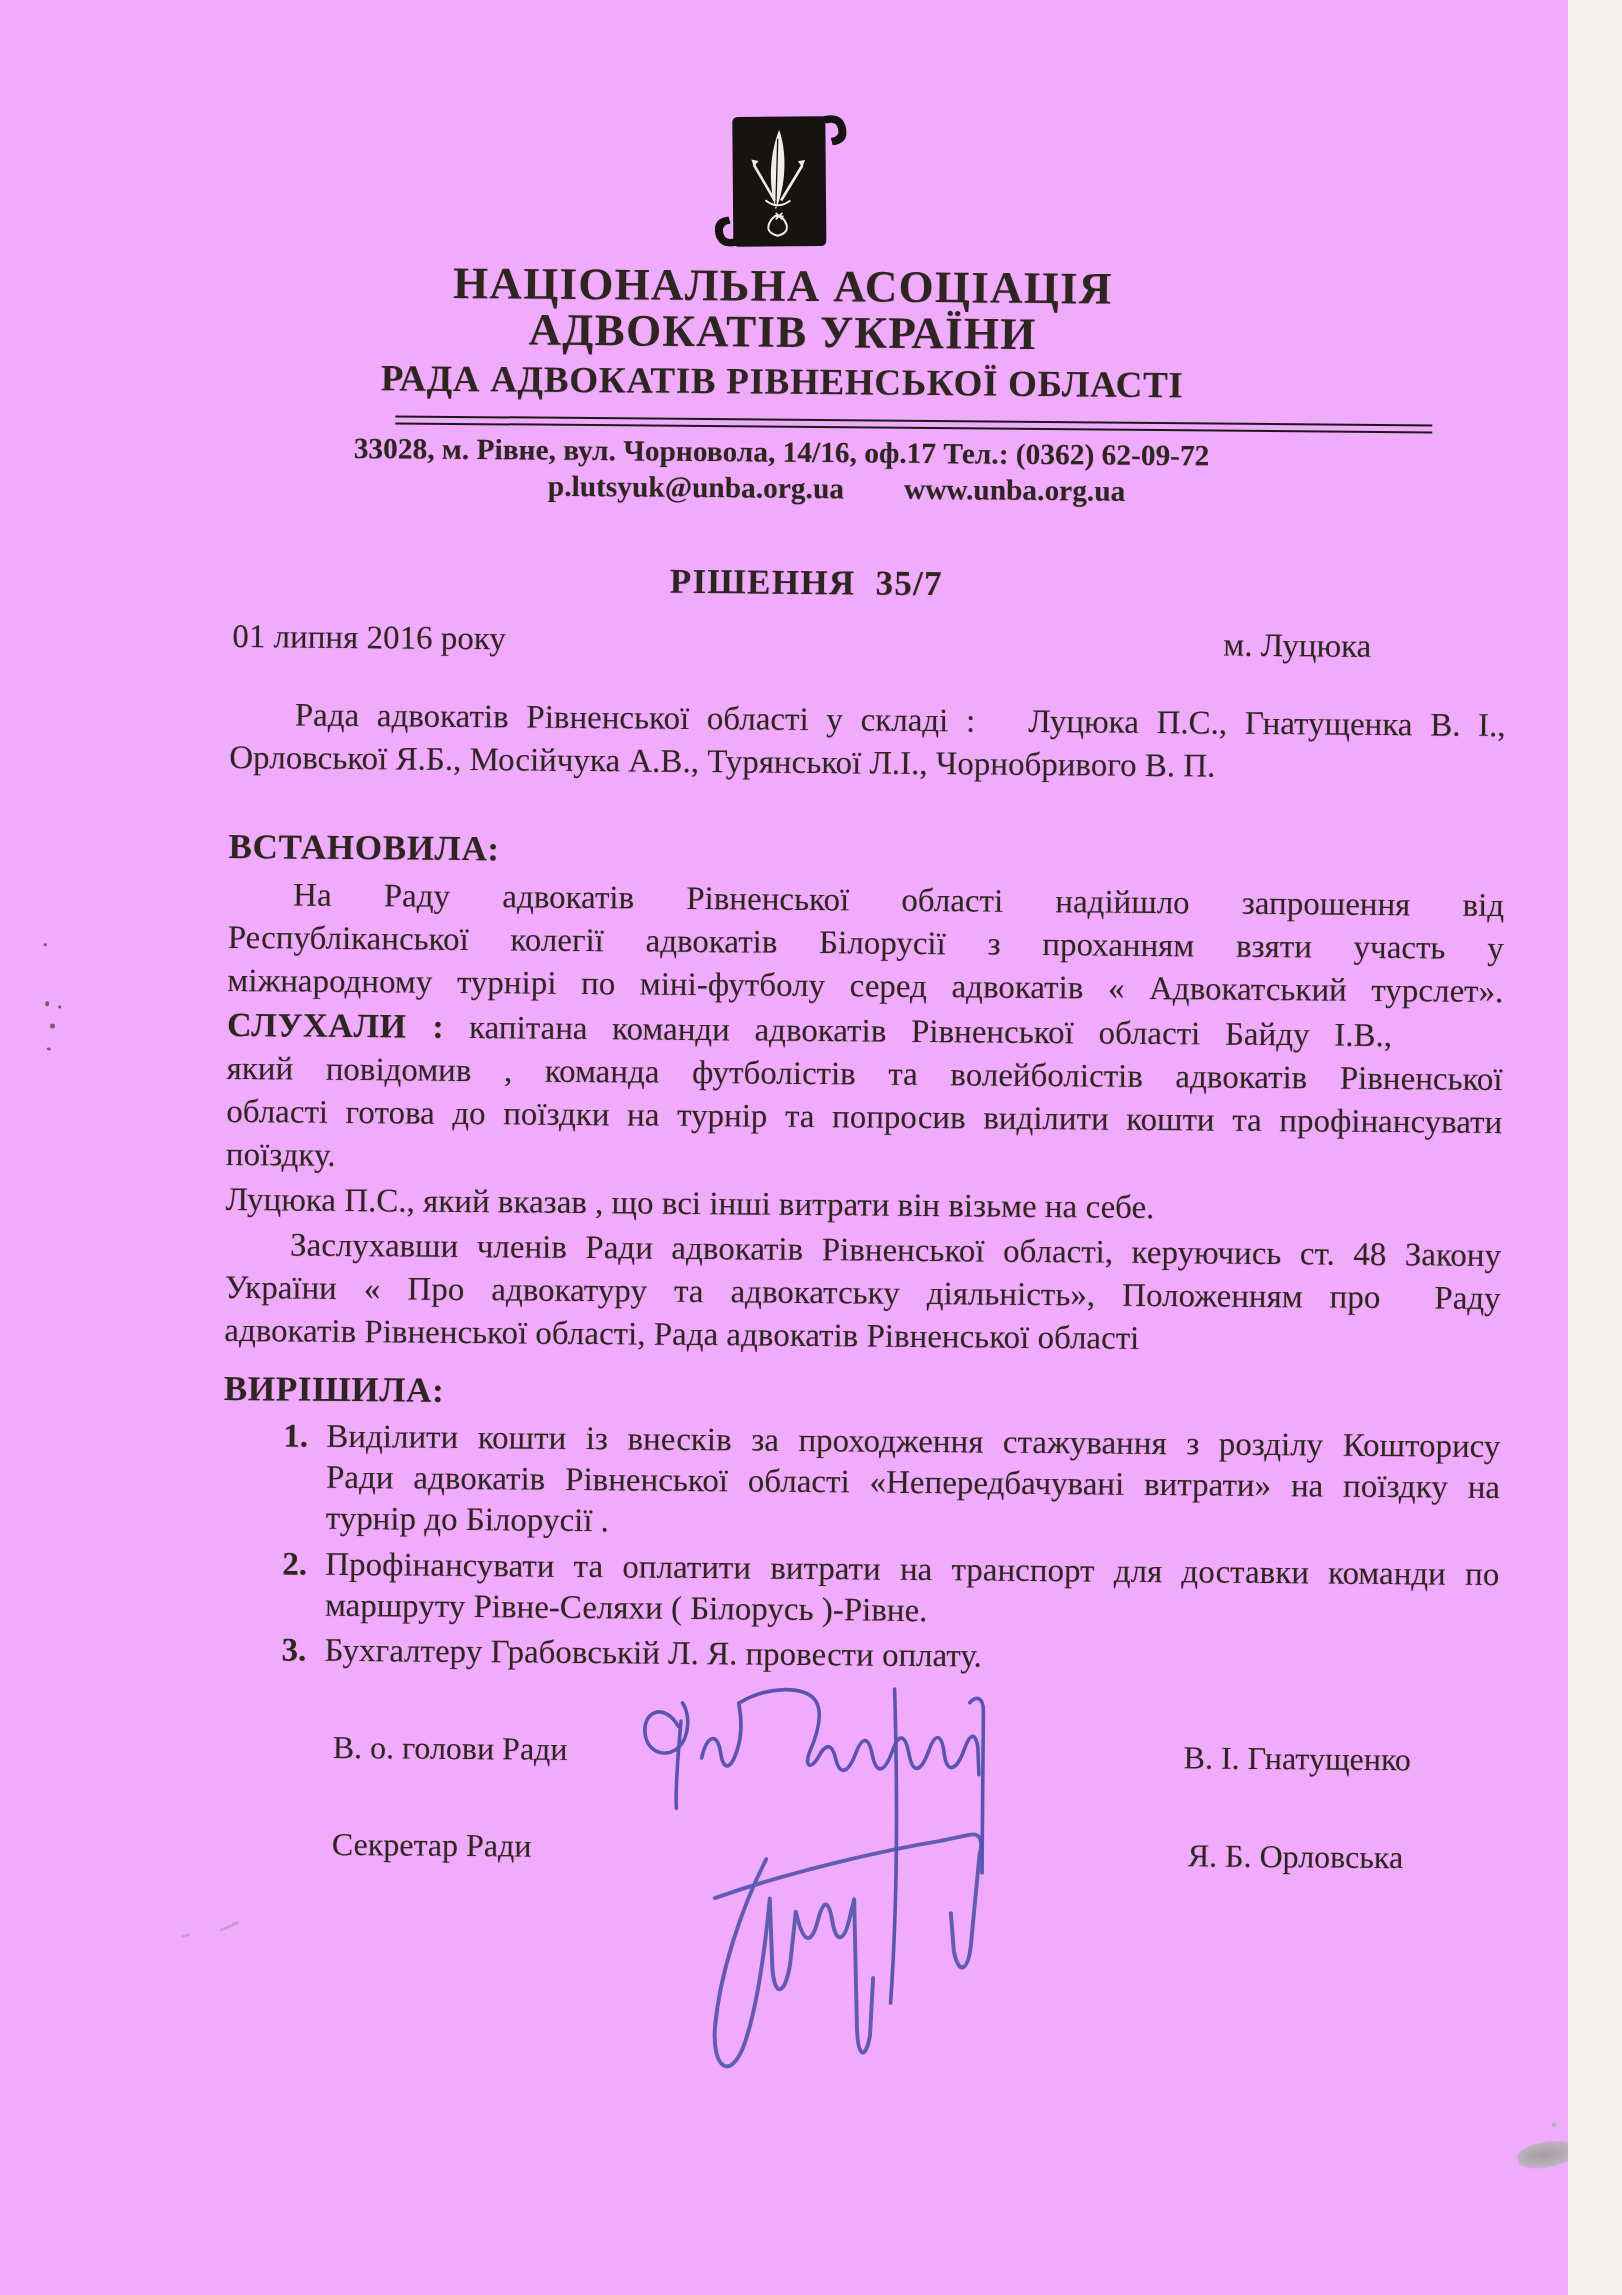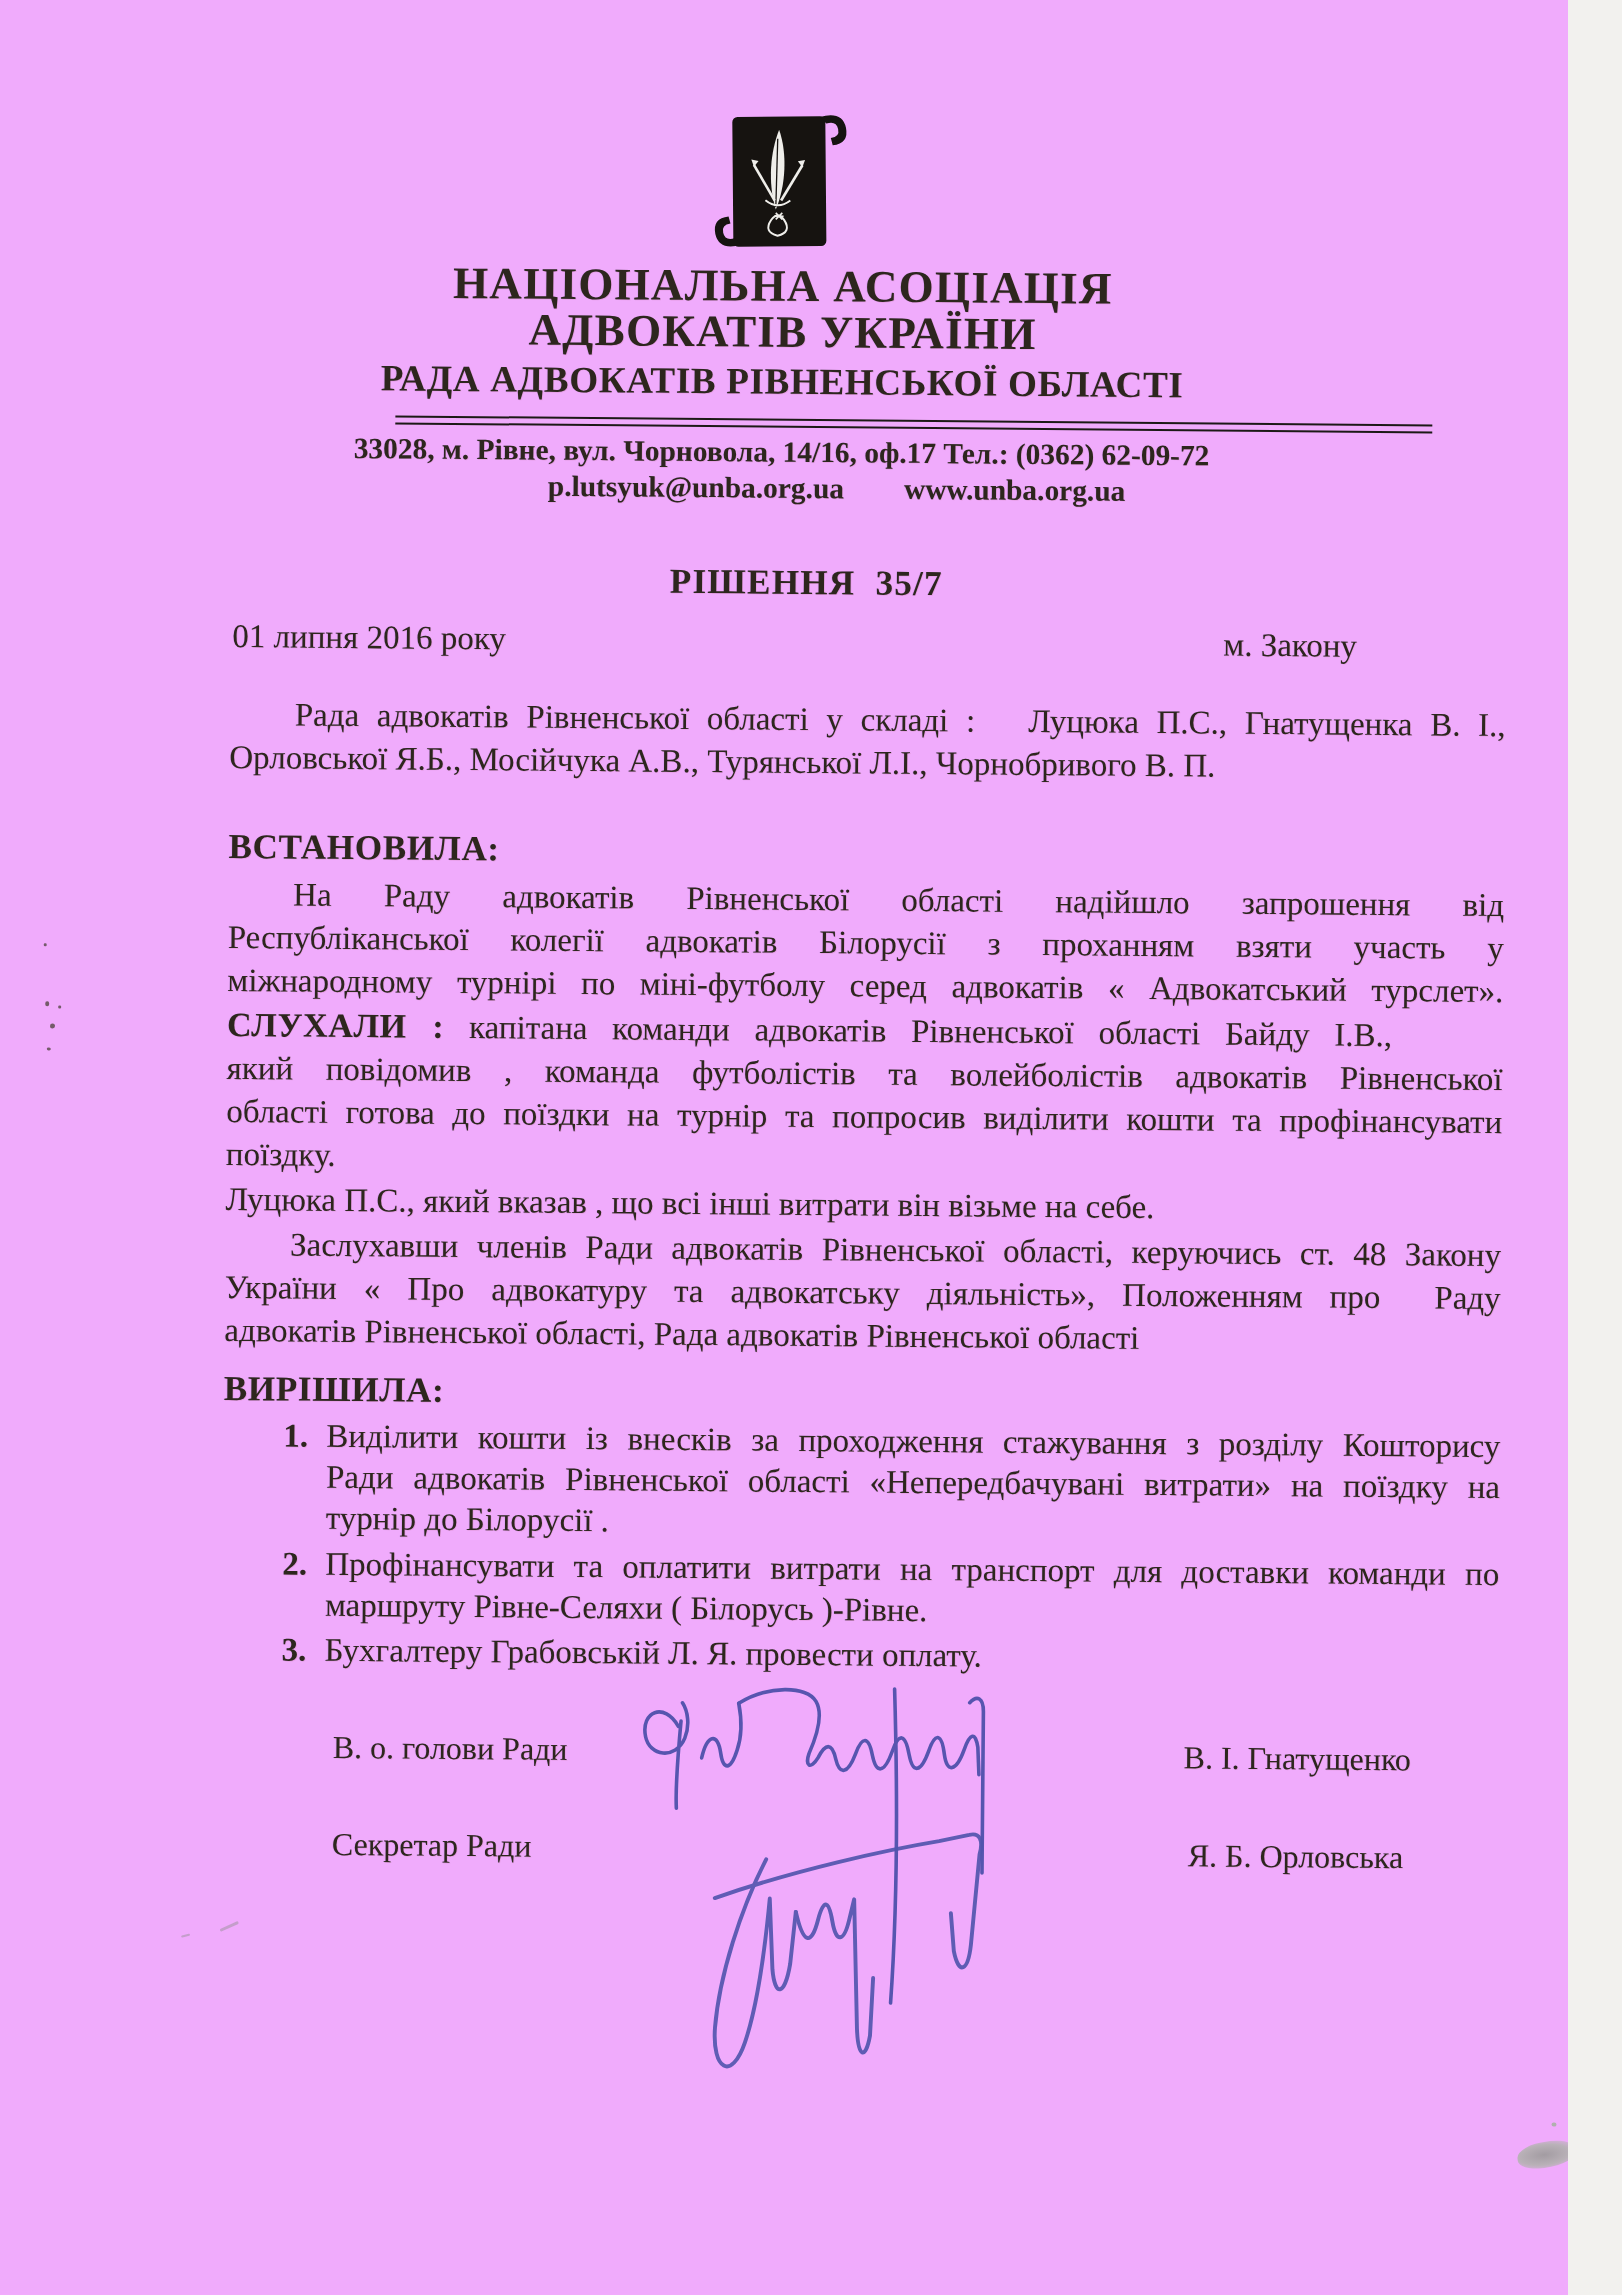--- a/index.html
+++ b/index.html
@@ -70,21 +70,21 @@
   <div class="abs org3 center ink">РАДА АДВОКАТІВ РІВНЕНСЬКОЇ ОБЛАСТІ</div>
   <div class="abs rule"></div>
   <div class="abs address center ink">33028, м. Рівне, вул. Чорновола, 14/16, оф.17 Тел.: (0362) 62-09-72</div>
   <div class="abs contacts ink">
     <span>p.lutsyuk@unba.org.ua</span>
     <span>www.unba.org.ua</span>
   </div>
 
   <div class="abs doc-title center ink">РІШЕННЯ&nbsp; 35/7</div>
   <div class="abs date ink">01 липня 2016 року</div>
-  <div class="abs place ink">м. Закону</div>
+  <div class="abs place ink">м. Луцюка</div>
 
   <div class="abs para indent ink" style="left:236px;top:698px;width:1276px">
         <div class="jl">Рада адвокатів Рівненської області у складі :&nbsp;&nbsp; Луцюка П.С., Гнатущенка В. І.,</div>
         <div class="jl last">Орловської Я.Б., Мосійчука А.В., Турянської Л.І., Чорнобривого В. П.</div>
       </div>
 
   <div class="abs heading ink" style="left:236px;top:832px">ВСТАНОВИЛА:</div>
 
   <div class="abs para indent jall ink" style="left:236px;top:878px;width:1276px">
         <div class="jl">На Раду адвокатів Рівненської області надійшло запрошення від</div>

